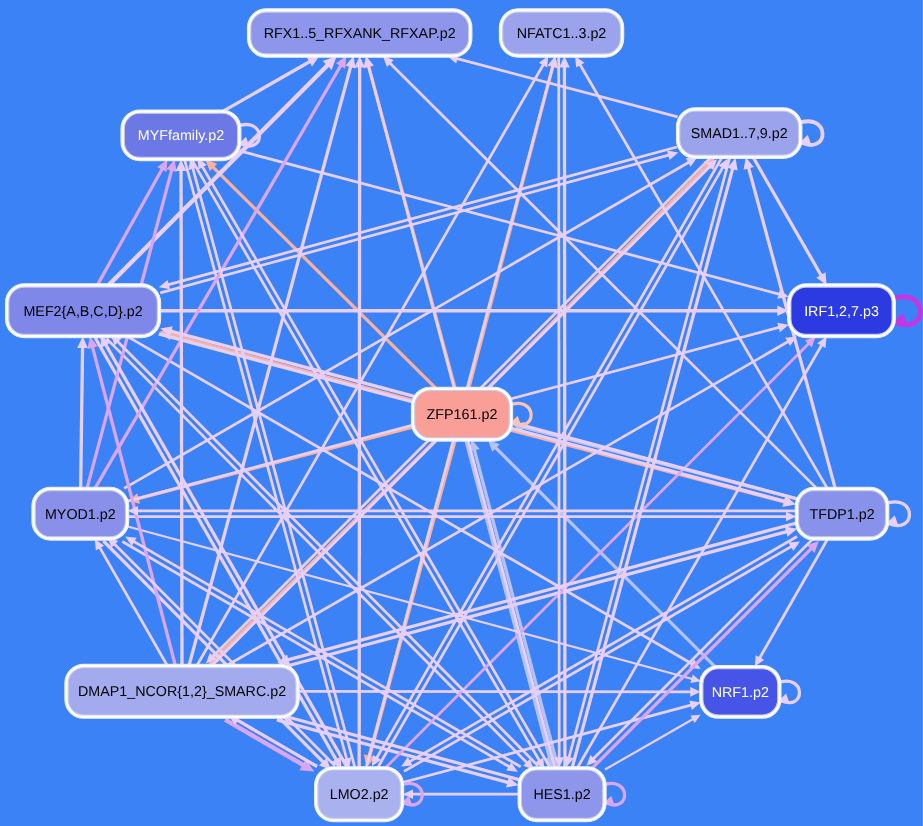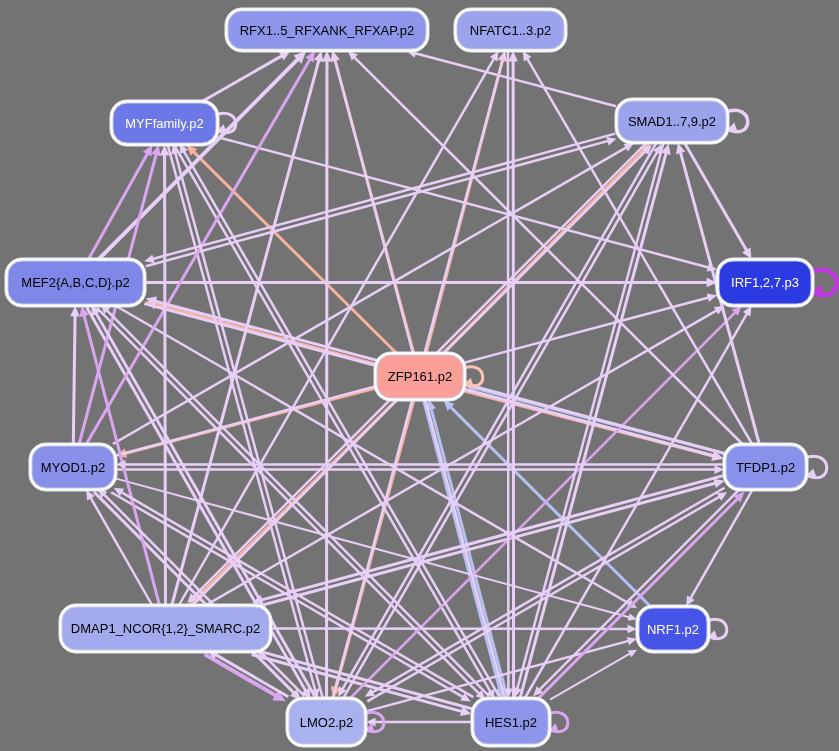--- a/index.html
+++ b/index.html
@@ -1,17 +1,17 @@
 <!DOCTYPE html>
 <html><head>
 <meta charset="utf-8">
 <style>
   html,body{margin:0;padding:0;background:#ffffff;}
   body{font-family:"Liberation Sans", sans-serif;}
-  .canvas-wrap{position:relative;width:839px;height:751px;background:#737373;overflow:hidden;}
+  .canvas-wrap{position:relative;width:839px;height:751px;background:#3b82f6;overflow:hidden;}
   svg{display:block;}
   text.node-label{font-family:"Liberation Sans", sans-serif;font-size:13px;}
 </style>
 </head>
 <body>
 
 <div class="canvas-wrap">
   <svg width="839" height="751" viewBox="0 0 839 751" xmlns="http://www.w3.org/2000/svg">
     <g>
         <line x1="413.6926406926407" y1="353" x2="334.25391948469525" y2="57.02670001555811" stroke="#f8b19f" stroke-width="3"></line>

